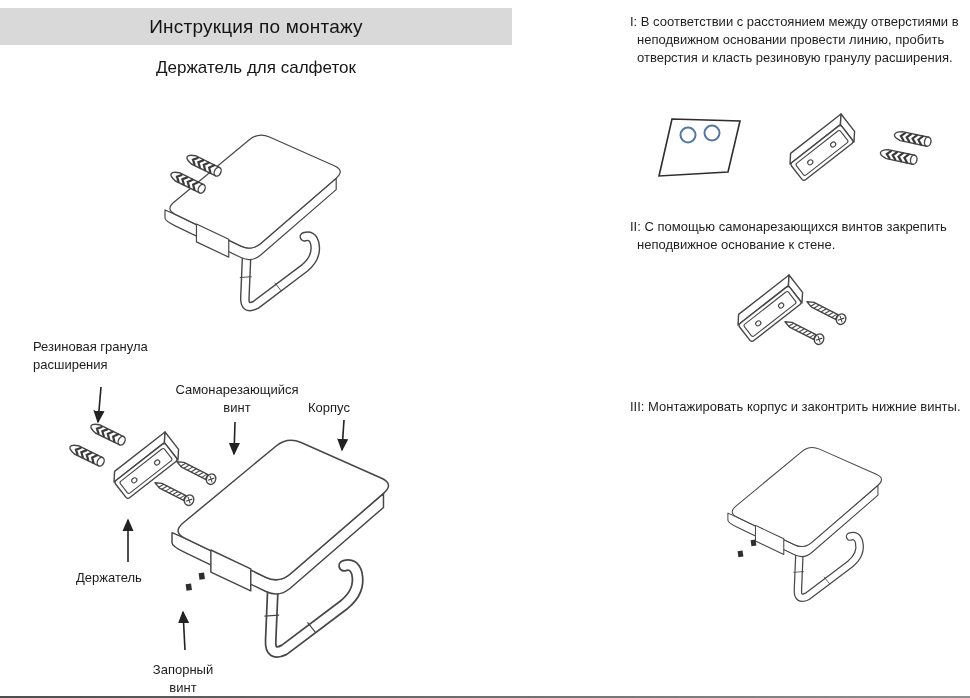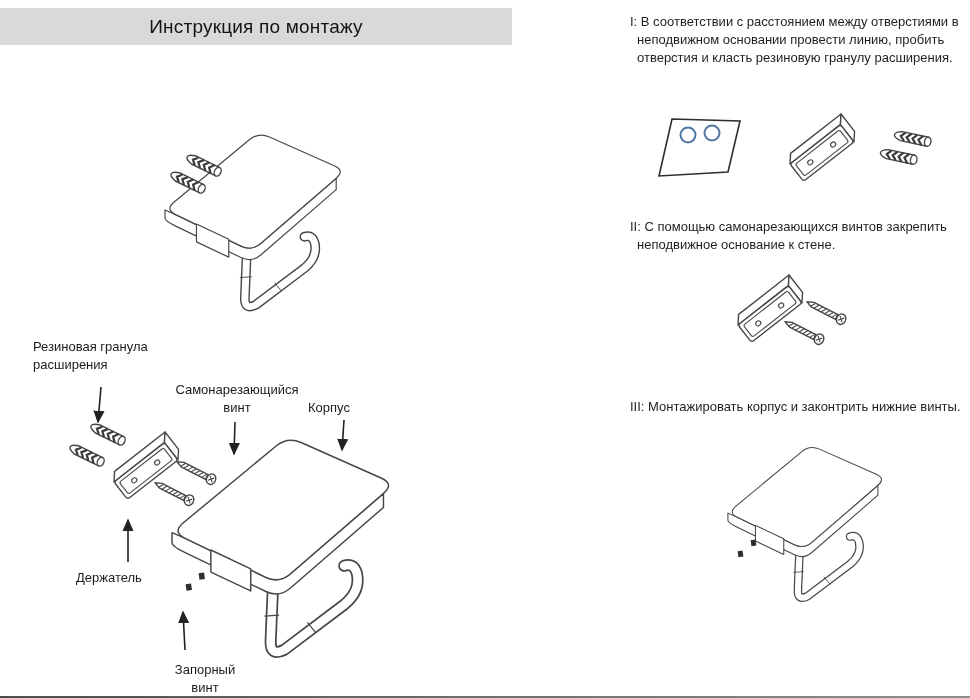--- a/index.html
+++ b/index.html
@@ -69,20 +69,21 @@
         <path class="ln" d="M221.4,66.1 L132.6,142.9 Q122,152 109.4,146 L32.6,109 L20,103.5 L20,113 Q20,116.5 32.6,122.5 L109.4,159.5 Q122,165.5 132.6,156.4 L221.4,79.5 Z"></path>
         <path class="ln" d="M30.8,94.1 L119.2,20.9 Q130,12 142.9,17.6 L219.1,51.4 Q232,57 221.4,66.1 L132.6,142.9 Q122,152 109.4,146 L32.6,109 Q20,103 30.8,94.1 Z"></path>
         <polygon class="ln" points="57,120 57,141 95,159 95,138"></polygon>
       </g>
     </defs>
   </svg>
 
   <div class="abs header-bar">
     <span>Инструкция по монтажу</span>
   </div>
+  <div class="abs subtitle">Держатель для салфеток</div>
 
   <svg class="abs" style="left:145px;top:118px" width="270" height="225" viewBox="0 0 270 225">
     <g transform="translate(3,4) scale(0.85)">
       <use href="#holder"></use>
     </g>
     <use href="#dowel" transform="translate(61,48) rotate(26)"></use>
     <use href="#dowel" transform="translate(45,65) rotate(26)"></use>
   </svg>
 
   <div class="abs" style="left:0;top:330px;width:440px;height:368px">
@@ -105,21 +106,21 @@
       <line class="arrow" x1="101" y1="57" x2="98" y2="92" marker-end="url(#ah)"></line>
       <line class="arrow" x1="235" y1="92" x2="234" y2="124" marker-end="url(#ah)"></line>
       <line class="arrow" x1="344" y1="90" x2="342" y2="120" marker-end="url(#ah)"></line>
       <line class="arrow" x1="128" y1="232" x2="128" y2="190" marker-end="url(#ah)"></line>
       <line class="arrow" x1="185" y1="320" x2="183" y2="282" marker-end="url(#ah)"></line>
     </svg>
     <div class="abs diagram-label" style="left:33px;top:8px;width:132px">Резиновая гранула расширения</div>
     <div class="abs diagram-label center" style="left:170px;top:51px;width:134px">Самонарезающийся винт</div>
     <div class="abs diagram-label" style="left:308px;top:69px;width:70px">Корпус</div>
     <div class="abs diagram-label" style="left:76px;top:239px;width:90px">Держатель</div>
-    <div class="abs diagram-label center" style="left:164px;top:331px;width:82px">Запорный винт</div>
+    <div class="abs diagram-label center" style="left:142px;top:331px;width:82px">Запорный винт</div>
   </div>
 
   <div class="abs step-text" style="left:630px;top:13px">I: В соответствии с расстоянием между отверстиями в неподвижном основании провести линию, пробить отверстия и класть резиновую гранулу расширения.</div>
   <svg class="abs" style="left:638px;top:102px" width="330" height="115" viewBox="0 0 330 115">
     <polygon points="34,17 102,19 90,70 21,74" fill="#ffffff" stroke="#2e2e2e" stroke-width="1.6"></polygon>
     <circle class="hole" cx="50" cy="33" r="7.5"></circle>
     <circle class="hole" cx="74" cy="31" r="7.5"></circle>
     <use href="#bracket" transform="translate(152,62) rotate(-38)"></use>
     <use href="#dowel" transform="translate(277,37) rotate(12)"></use>
     <use href="#dowel" transform="translate(263,55) rotate(12)"></use>

